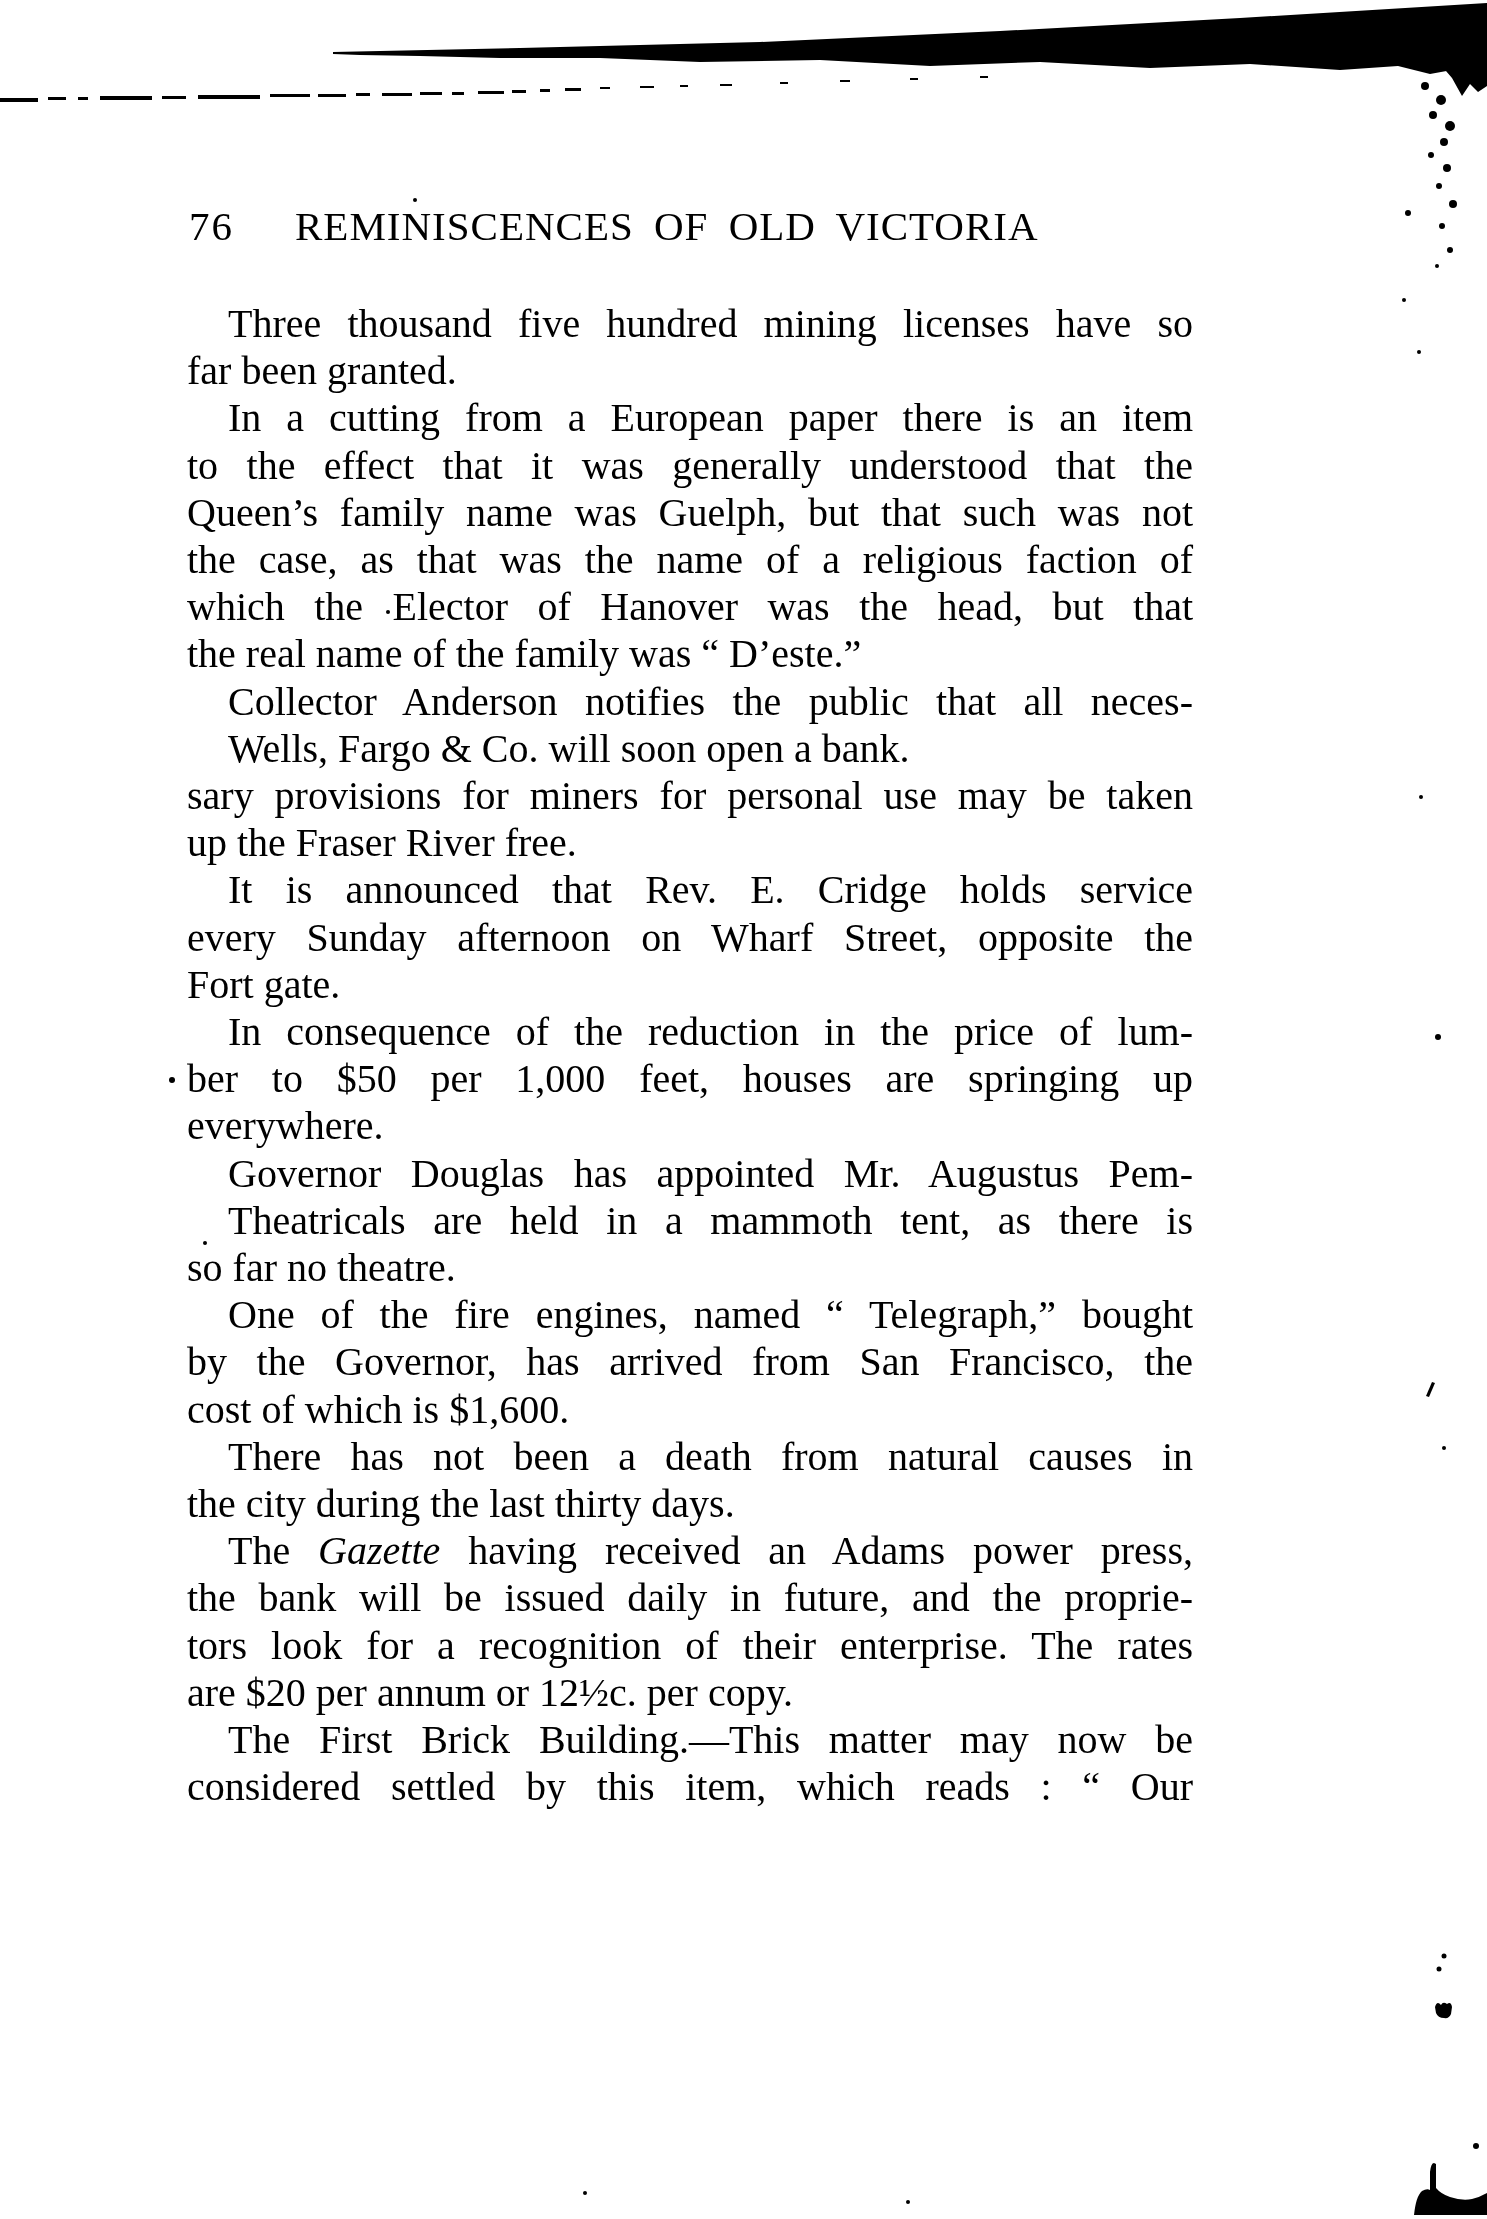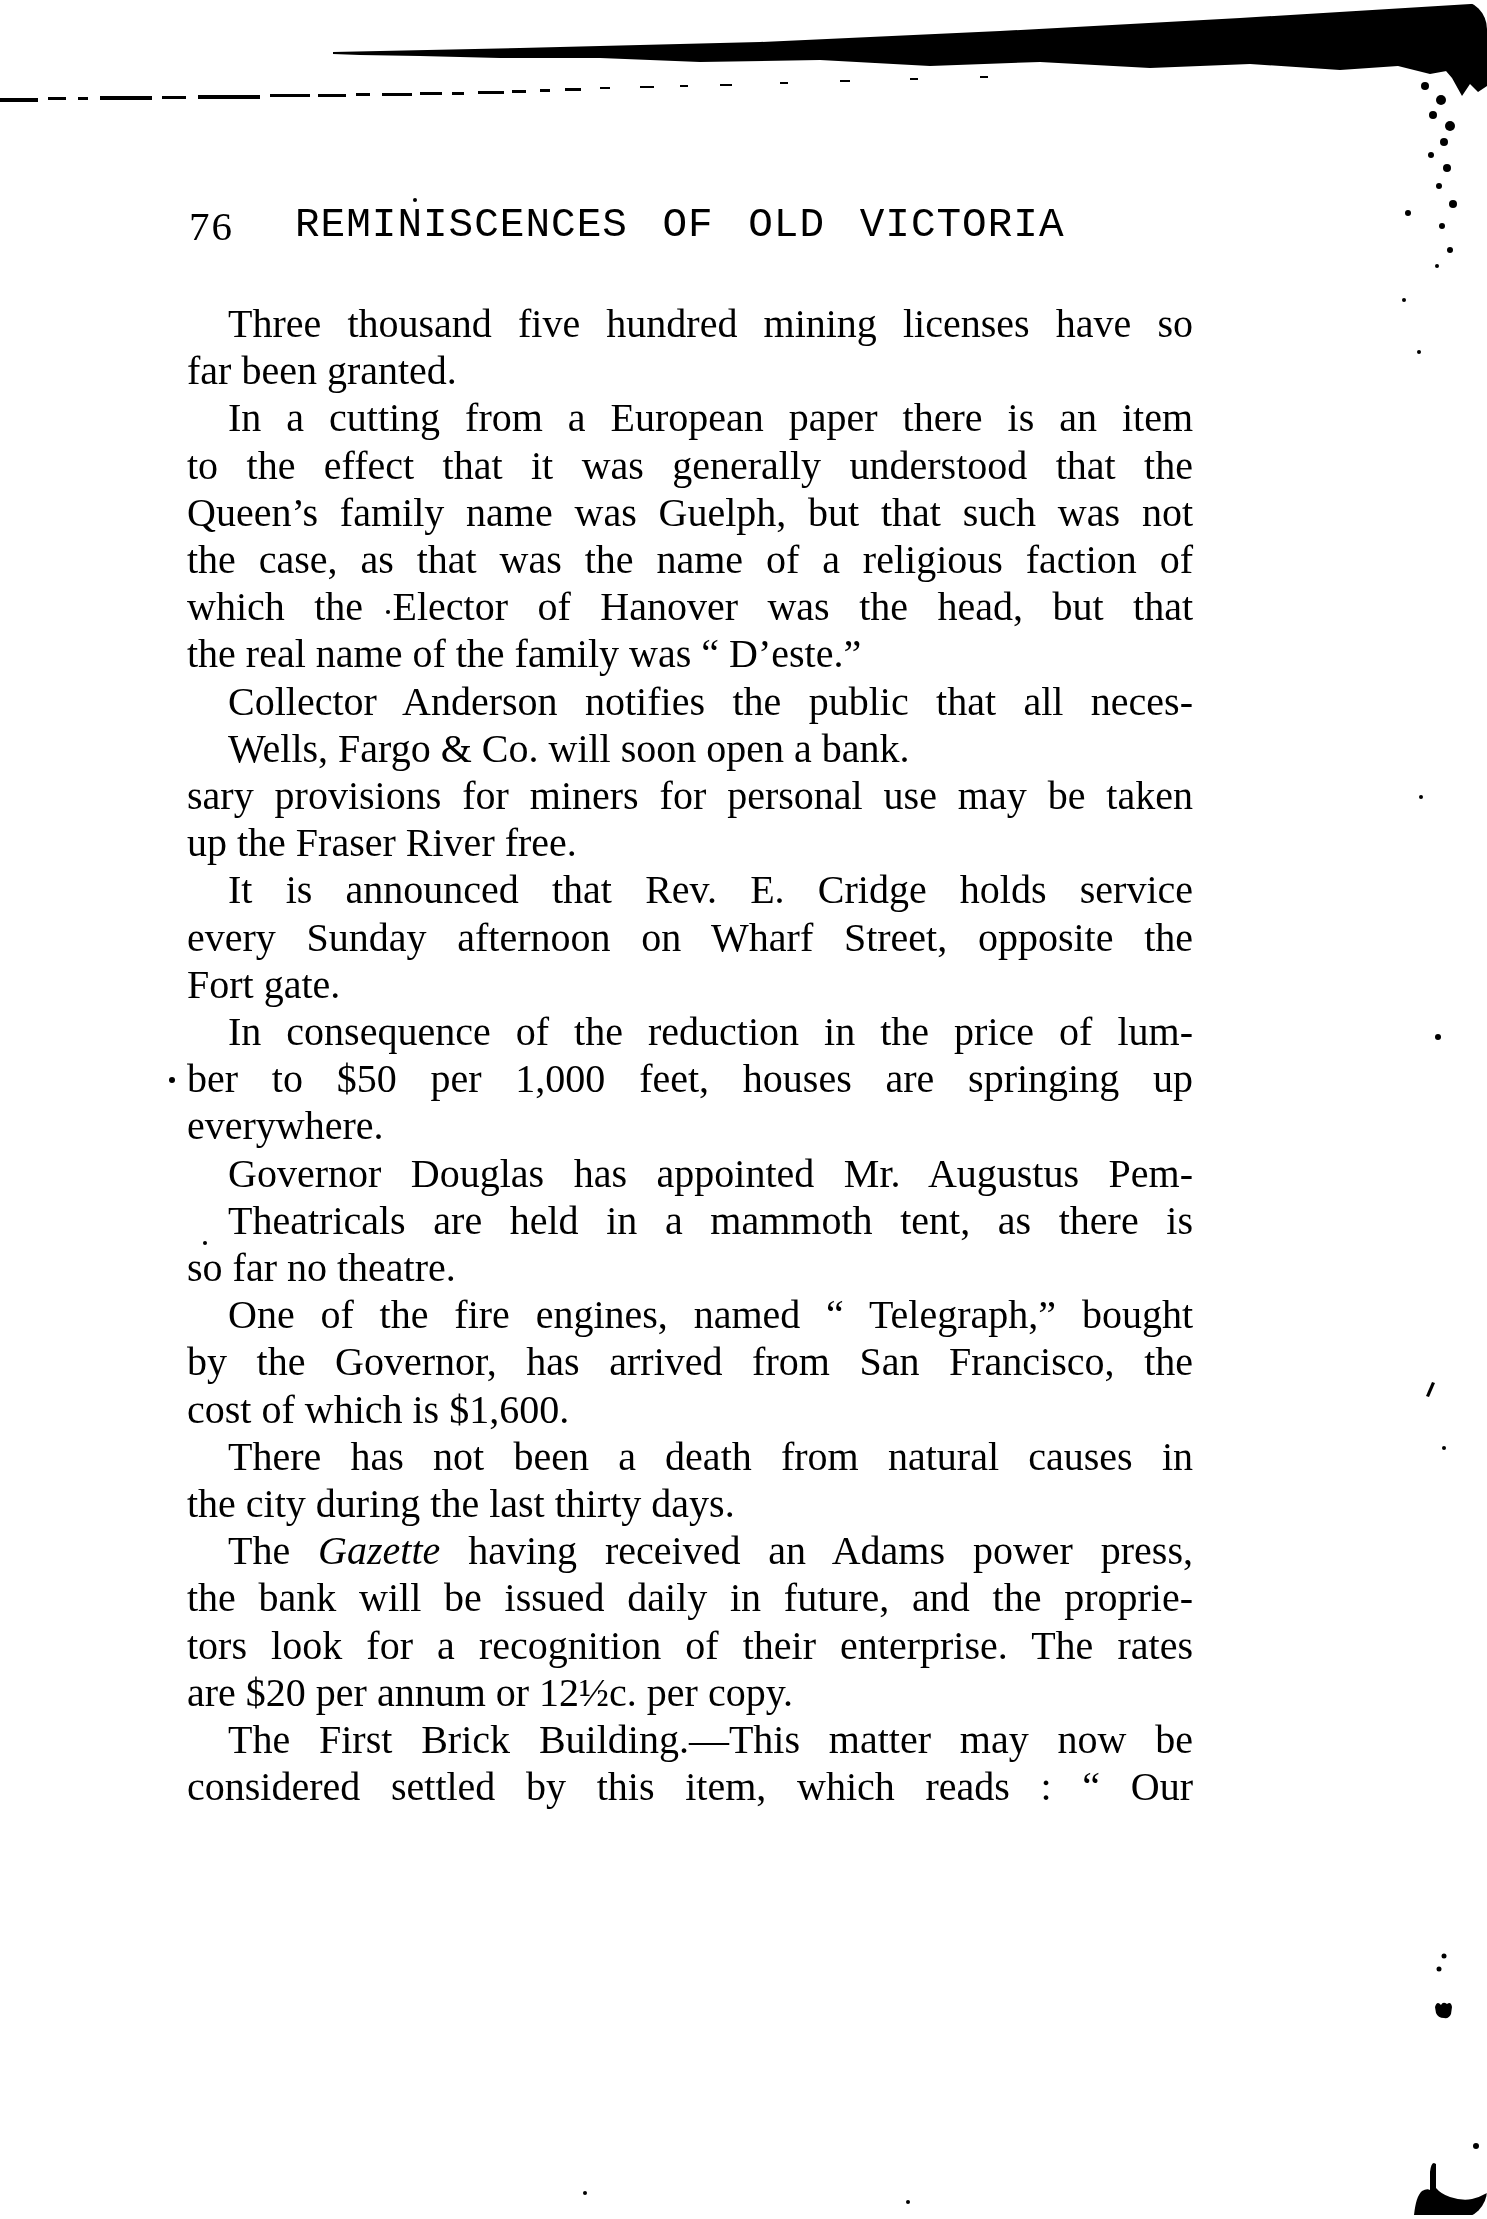--- a/index.html
+++ b/index.html
@@ -4,21 +4,20 @@
 <style>
   html, body { margin: 0; padding: 0; background: #ffffff; }
   .page {
     position: relative;
     width: 1487px;
     height: 2219px;
     background: #ffffff;
     color: #000000;
     font-family: "Liberation Serif", "DejaVu Serif", serif;
     overflow: hidden;
-    border-radius: 29px;
   }
   .artifacts {
     position: absolute;
     left: 0; top: 0;
     width: 1487px; height: 2219px;
     pointer-events: none;
   }
   .page-number {
     position: absolute;
     left: 189px;
@@ -28,21 +27,20 @@
     white-space: nowrap;
   }
   .page-title {
     position: absolute;
     left: 295px;
     top: 202px;
     font-size: 41px;
     letter-spacing: 1px;
     word-spacing: 9px;
     white-space: nowrap;
-    font-family: Liberation Mono, monospace;
   }
   .text-block {
     position: absolute;
     left: 187px;
     top: 300px;
     width: 1006px;
     font-size: 40px;
     line-height: 47.2px;
   }
   .line { width: 100%; }

